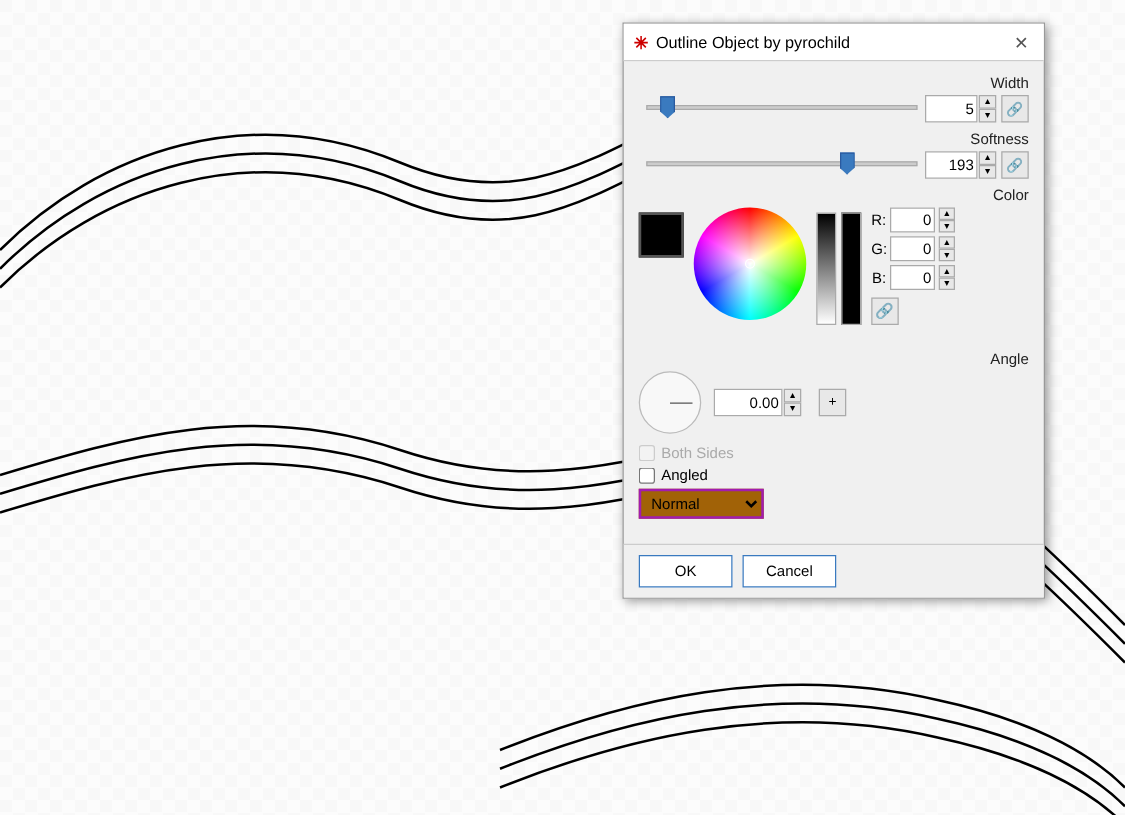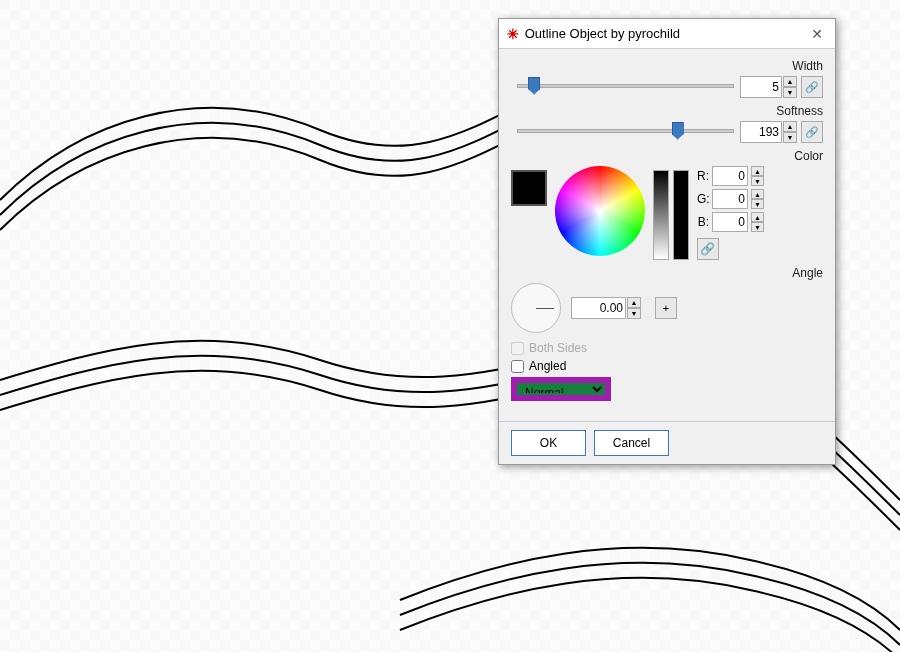--- a/index.html
+++ b/index.html
@@ -177,21 +177,21 @@
       cursor: pointer;
       margin-left: 4px;
       display: flex;
       align-items: center;
       justify-content: center;
       font-size: 11px;
     }
 
     
     .color-section {
-      margin-bottom: 6px;
+      margin-bottom: 20px;
     }
 
     .color-row {
       display: flex;
       align-items: flex-start;
       gap: 8px;
     }
 
     .color-preview {
       width: 36px;
@@ -385,22 +385,22 @@
     }
 
     
     .blend-section {
       margin-bottom: 10px;
     }
 
     .blend-select {
       width: 100px;
       height: 24px;
-      border: 6px solid #a21caf;
-      background: #15803d;
+      border: 2px solid #a21caf;
+      background: #a16207;
       font-size: 12px;
       padding: 2px 4px;
       cursor: pointer;
       appearance: auto;
     }
 
     
     .dialog-footer {
       display: flex;
       gap: 8px;

